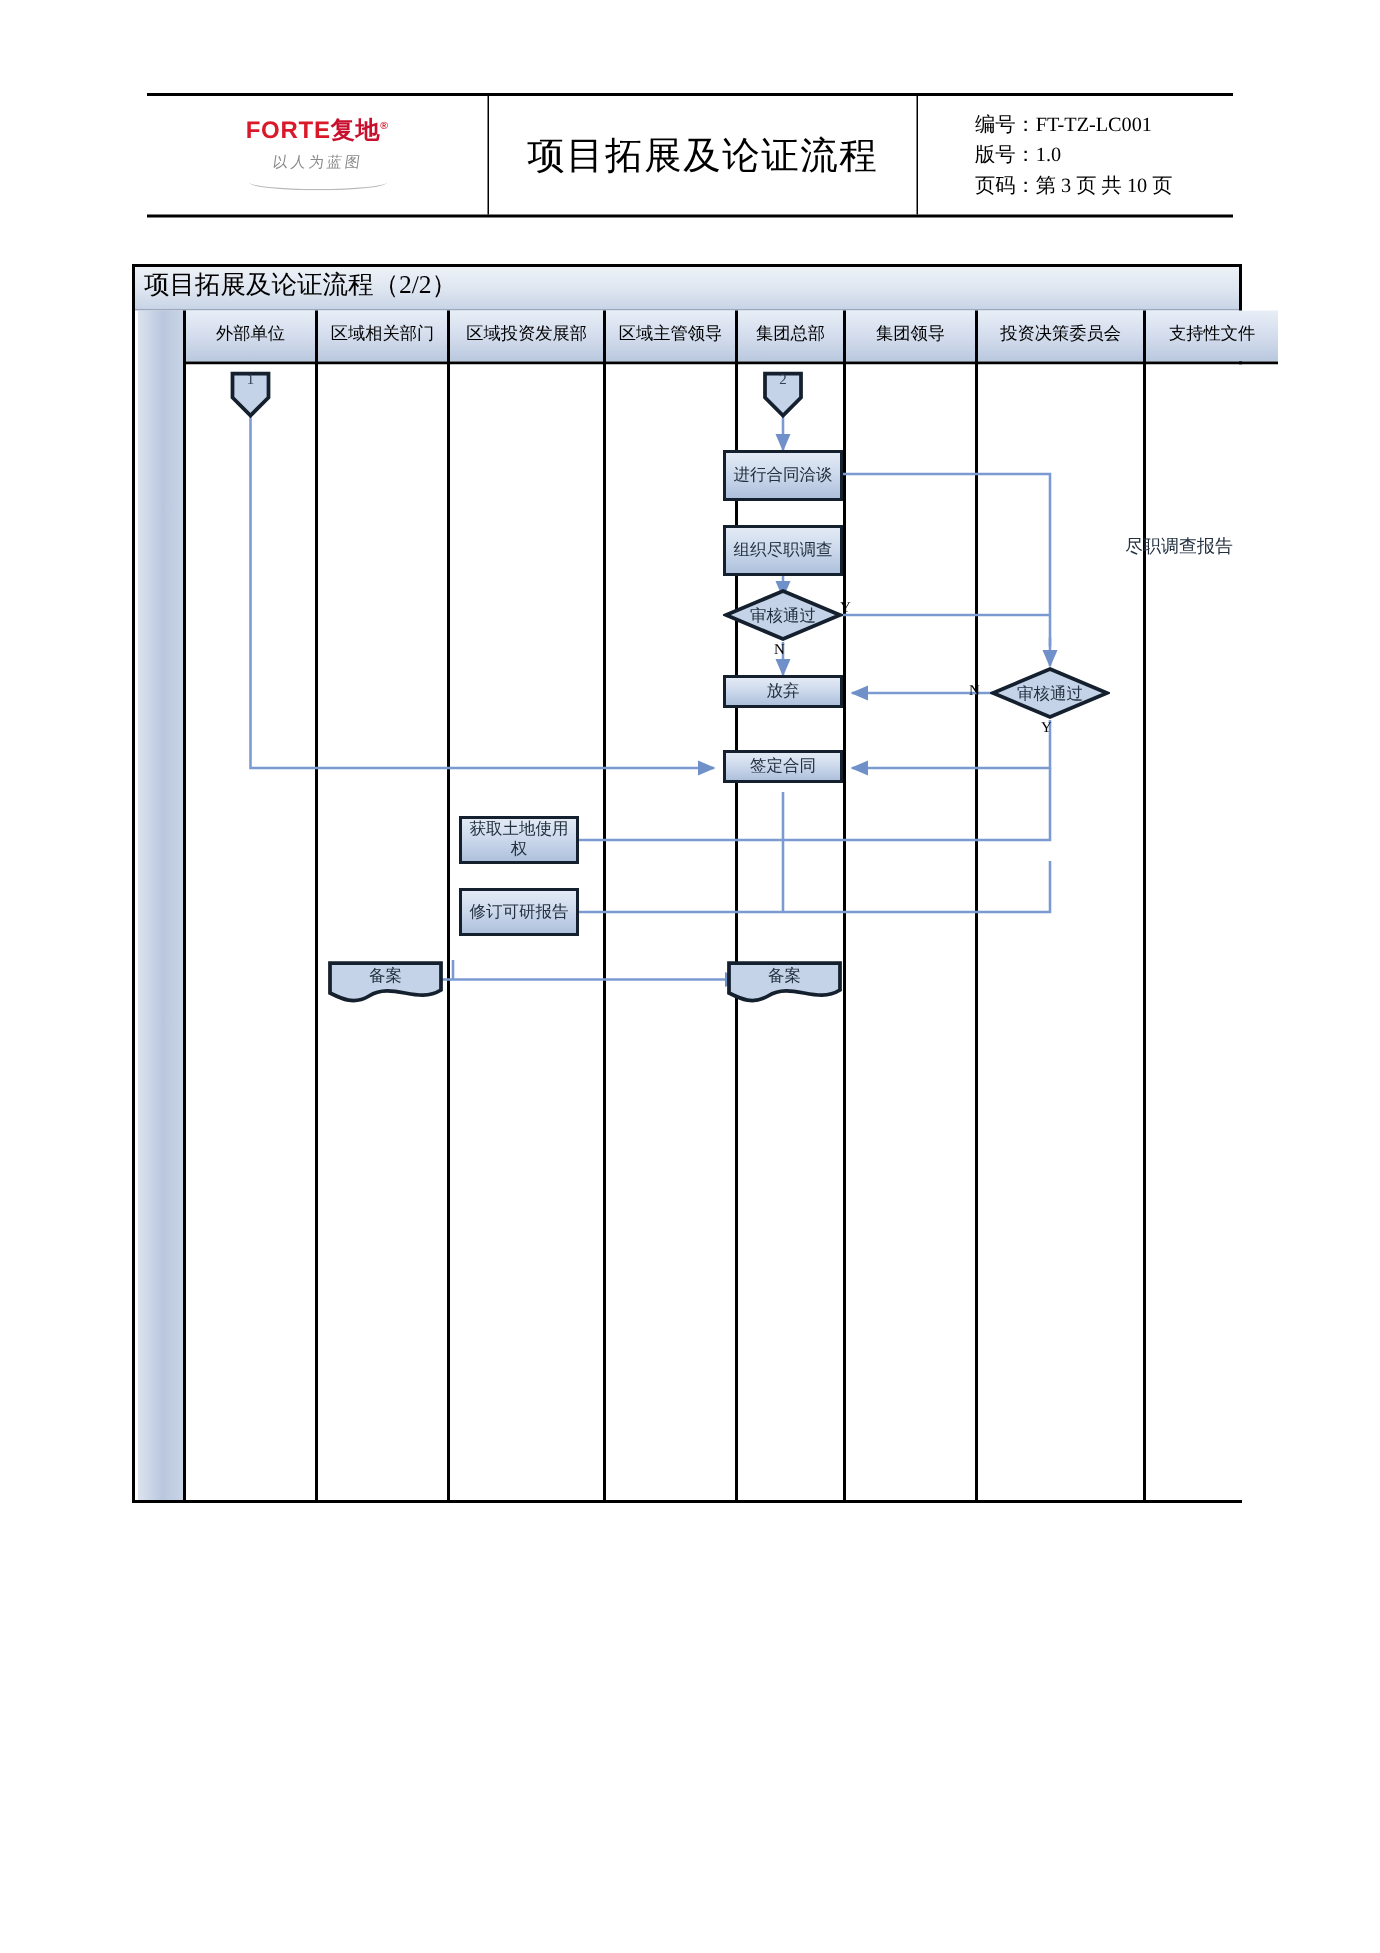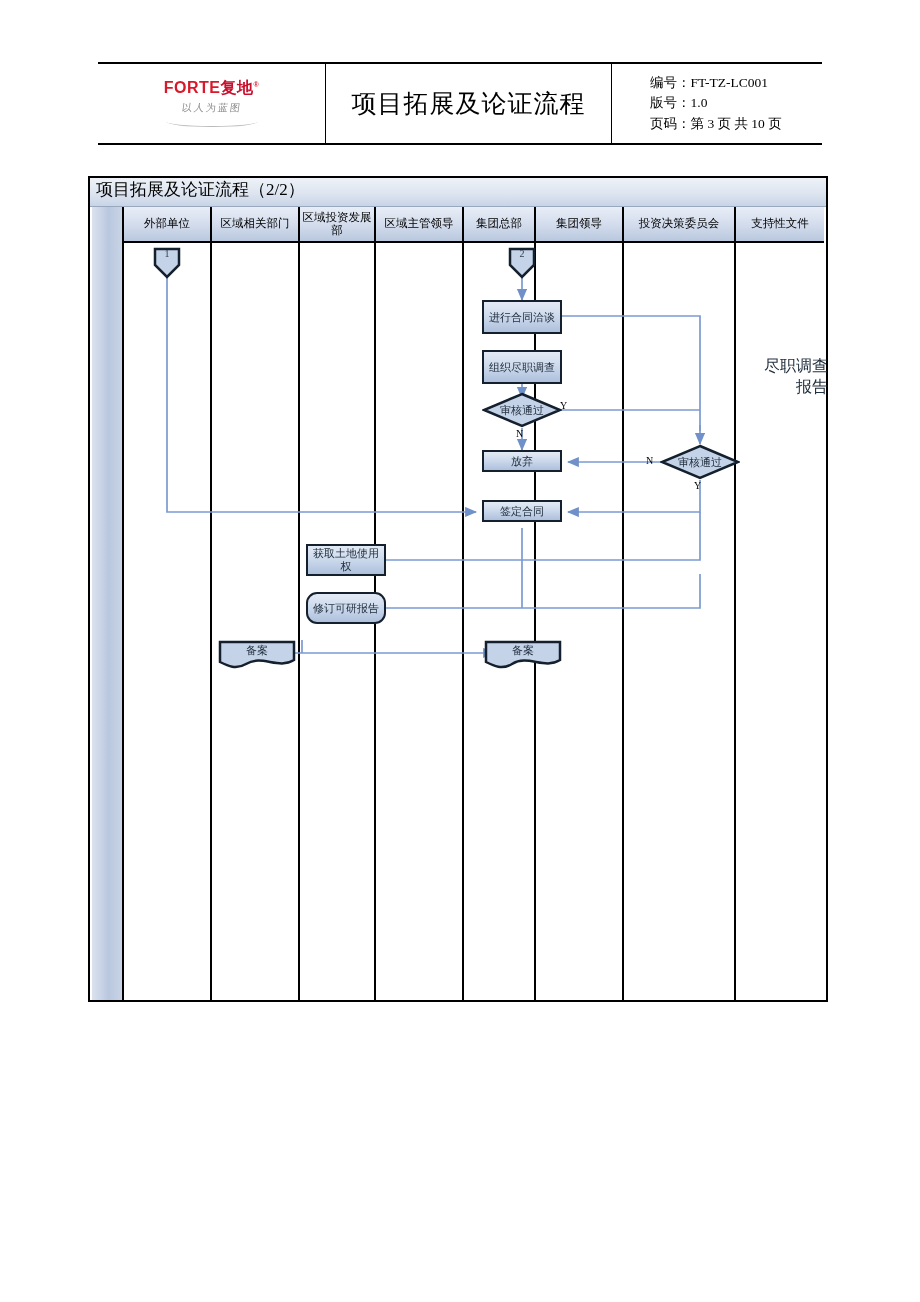--- a/index.html
+++ b/index.html
@@ -85,22 +85,22 @@
         white-space:nowrap;}
 
   .connector{position:absolute;}
   .connector .clabel{position:absolute;left:0;top:2px;width:100%;
         text-align:center;font-size:10px;color:#33404f;
         font-family:"Liberation Serif",serif;}
 
   .flabel{position:absolute;font-size:10px;color:#000;
           font-family:"Liberation Serif",serif;}
 
-  .support-note{position:absolute;font-size:16px;color:#22303f;
-                text-align:right;font-family:Liberation Serif, serif;}
+  .support-note{position:absolute;font-size:12px;color:#22303f;
+                text-align:left;font-family:Liberation Serif, serif;}
 </style>
 </head>
 <body>
 
 <div id="doc-header">
 
   <div id="hdr-logo-cell">
     <div id="logo-wordmark">
       <span>FORTE</span><span class="cn">复地</span><span class="reg">®</span>
     </div>
@@ -130,21 +130,21 @@
 
   <div id="lane-table">
     <div class="lane" style="width:88px">
       <div class="lane-head">外部单位</div>
       <div class="lane-body"></div>
     </div>
     <div class="lane" style="width:88px">
       <div class="lane-head">区域相关部门</div>
       <div class="lane-body"></div>
     </div>
-    <div class="lane" style="width:76px">
+    <div class="lane" style="width:104px">
       <div class="lane-head">区域投资发展部</div>
       <div class="lane-body"></div>
     </div>
     <div class="lane" style="width:88px">
       <div class="lane-head">区域主管领导</div>
       <div class="lane-body"></div>
     </div>
     <div class="lane" style="width:72px">
       <div class="lane-head">集团总部</div>
       <div class="lane-body"></div>
@@ -238,21 +238,21 @@
       </svg>
       <div class="dlabel">审核通过</div>
     </div>
     <div class="flabel" style="left:556px;top:277px;">N</div>
     <div class="flabel" style="left:604px;top:302px;">Y</div>
 
     <div class="node" style="left:392px;top:322px;width:80px;height:22px;">签定合同</div>
 
     <div class="node" style="left:216px;top:366px;width:80px;height:32px;">获取土地使用权</div>
 
-    <div class="node" style="left:216px;top:414px;width:80px;height:32px;border-radius:11px;">修订可研报告</div>
+    <div class="node" style="left:216px;top:414px;width:80px;height:32px;">修订可研报告</div>
 
     <div class="node-doc" style="left:128px;top:462px;width:78px;height:30px;">
       <svg width="78" height="30" style="position:absolute;left:0;top:0;">
         <path d="M2,2 L76,2 L76,20 C60,30 44,14 28,24 C18,30 10,26 2,22 Z" fill="#c5d3e8" stroke="#15202e" stroke-width="2.5"></path>
       </svg>
       <div style="position:absolute;left:0;top:3px;width:100%;text-align:center;">备案</div>
     </div>
 
     <div class="node-doc" style="left:394px;top:462px;width:78px;height:30px;">
       <svg width="78" height="30" style="position:absolute;left:0;top:0;">

